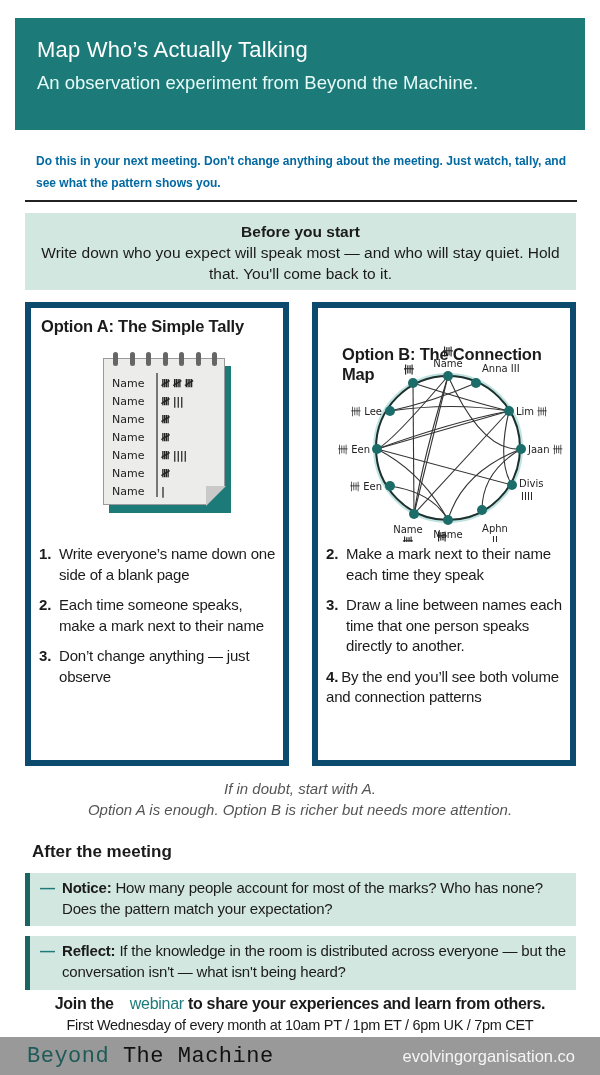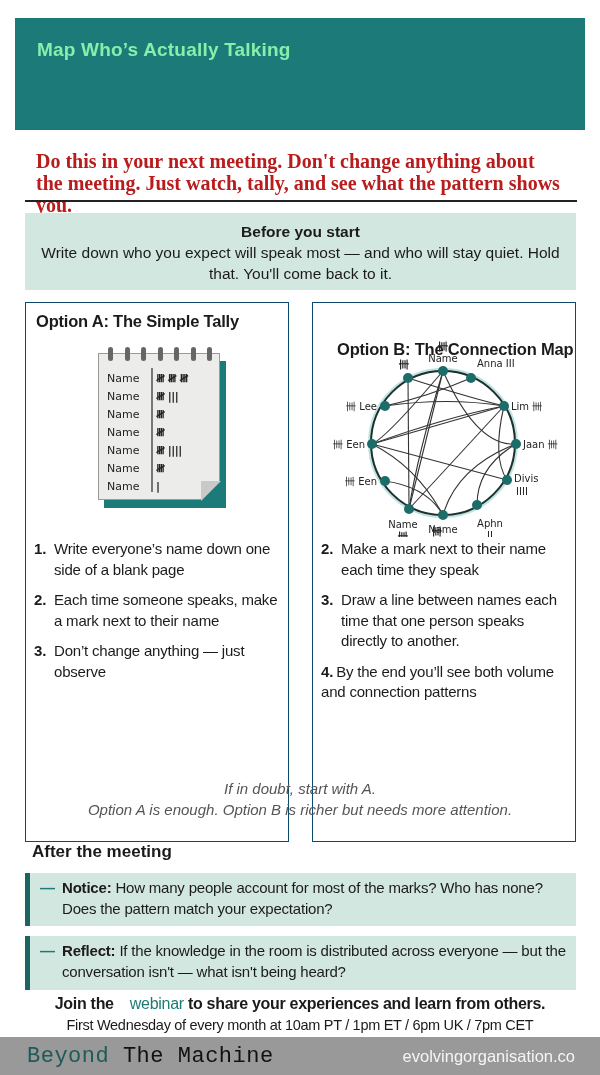--- a/index.html
+++ b/index.html
@@ -3,38 +3,38 @@
 <meta charset="utf-8">
 <style>
   * { box-sizing: border-box; margin: 0; padding: 0; }
   html, body { width: 600px; height: 1075px; background: #ffffff; overflow: hidden; }
   body { font-family: "Liberation Sans", "DejaVu Sans", sans-serif; color: #1b1b1b; position: relative; }
 
   .header {
     position: absolute; left: 15px; top: 18px; width: 570px; height: 112px;
     background: #1c7a78; color: #eaf8f6; padding: 14px 20px 0 22px;
   }
-  .header h1 { font-size: 19px; font-weight: bold; letter-spacing: 0.2px; line-height: 36px; color: #86efac; }
+  .header h1 { font-size: 22px; font-weight: normal; letter-spacing: 0.2px; line-height: 36px; color: #ffffff; }
   .header .sub { font-size: 18.5px; line-height: 26px; margin-top: 2px; color: #e6fbf8; }
 
   .intro {
     position: absolute; left: 36px; top: 150px; width: 530px;
-    font-size: 20px; font-weight: bold; line-height: 22px; color: #b91c1c; font-family: Liberation Serif, serif;
+    font-size: 12px; font-weight: bold; line-height: 22px; color: #0369a1;
   }
   .rule { position: absolute; left: 25px; top: 200px; width: 552px; height: 2px; background: #222; }
 
   .before {
     position: absolute; left: 25px; top: 213px; width: 551px; height: 77px;
     background: #d3e7e1; padding: 9px 12px; text-align: center;
   }
   .before .title { font-size: 15.5px; font-weight: bold; line-height: 20px; }
   .before .body { font-size: 15.5px; line-height: 21px; }
 
   .panel {
-    position: absolute; top: 302px; height: 540px; border: 1px solid #0c4a6e; background: #fff;
+    position: absolute; top: 302px; height: 464px; border: 6px solid #0c4a6e; background: #fff;
   }
   .panel.a { left: 25px; width: 264px; }
   .panel.b { left: 312px; width: 264px; }
   .panel h2 { font-size: 16.5px; font-weight: bold; padding: 8px 0 0 10px; line-height: 20px; letter-spacing: -0.2px; }
   .panel.b h2 { padding-left: 24px; margin-top: 28px; }
 
   .steps { position: absolute; left: 8px; top: 236px; right: 4px; list-style: none; }
   .steps li { font-size: 15px; line-height: 20.5px; margin-bottom: 10px; padding-left: 20px; text-indent: -20px; letter-spacing: -0.2px; }
   .steps .num { font-weight: bold; display: inline-block; width: 20px; text-indent: 0; }
   .panel.b .steps li.last { padding-left: 0; text-indent: 0; }
@@ -89,20 +89,21 @@
   .footer .brand { font-family: "Liberation Mono", "DejaVu Sans Mono", monospace; font-size: 22px; letter-spacing: 0.5px; }
   .footer .brand .b1 { color: #1e5a57; }
   .footer .brand .b2 { color: #111; }
   .footer .site { color: #f5f5f5; font-size: 16.5px; }
 </style>
 </head>
 <body>
 
 <div class="header">
   <h1>Map Who’s Actually Talking</h1>
+  <div class="sub">An observation experiment from Beyond the Machine.</div>
 </div>
 
 <div class="intro">Do this in your next meeting. Don't change anything about the meeting. Just watch, tally, and see what the pattern shows you.</div>
 <div class="rule"></div>
 
 <div class="before">
   <div class="title">Before you start</div>
   <div class="body">Write down who you expect will speak most — and who will stay quiet. Hold that. You'll come back to it.</div>
 </div>
 

